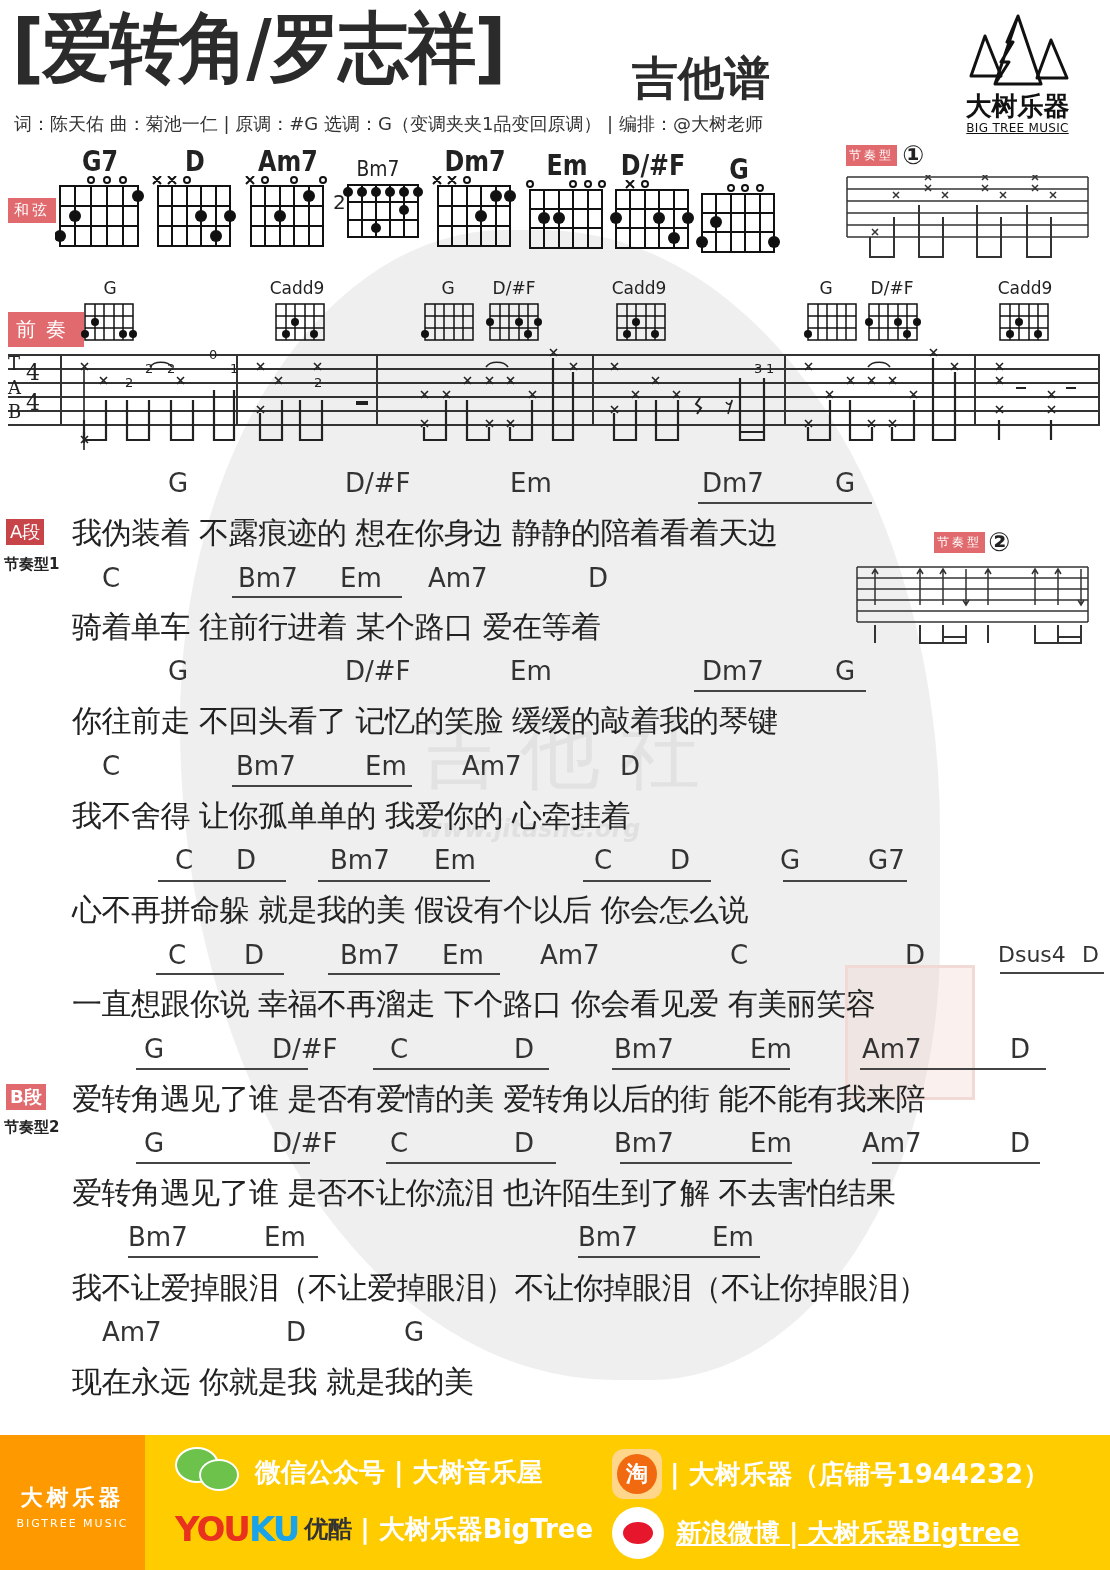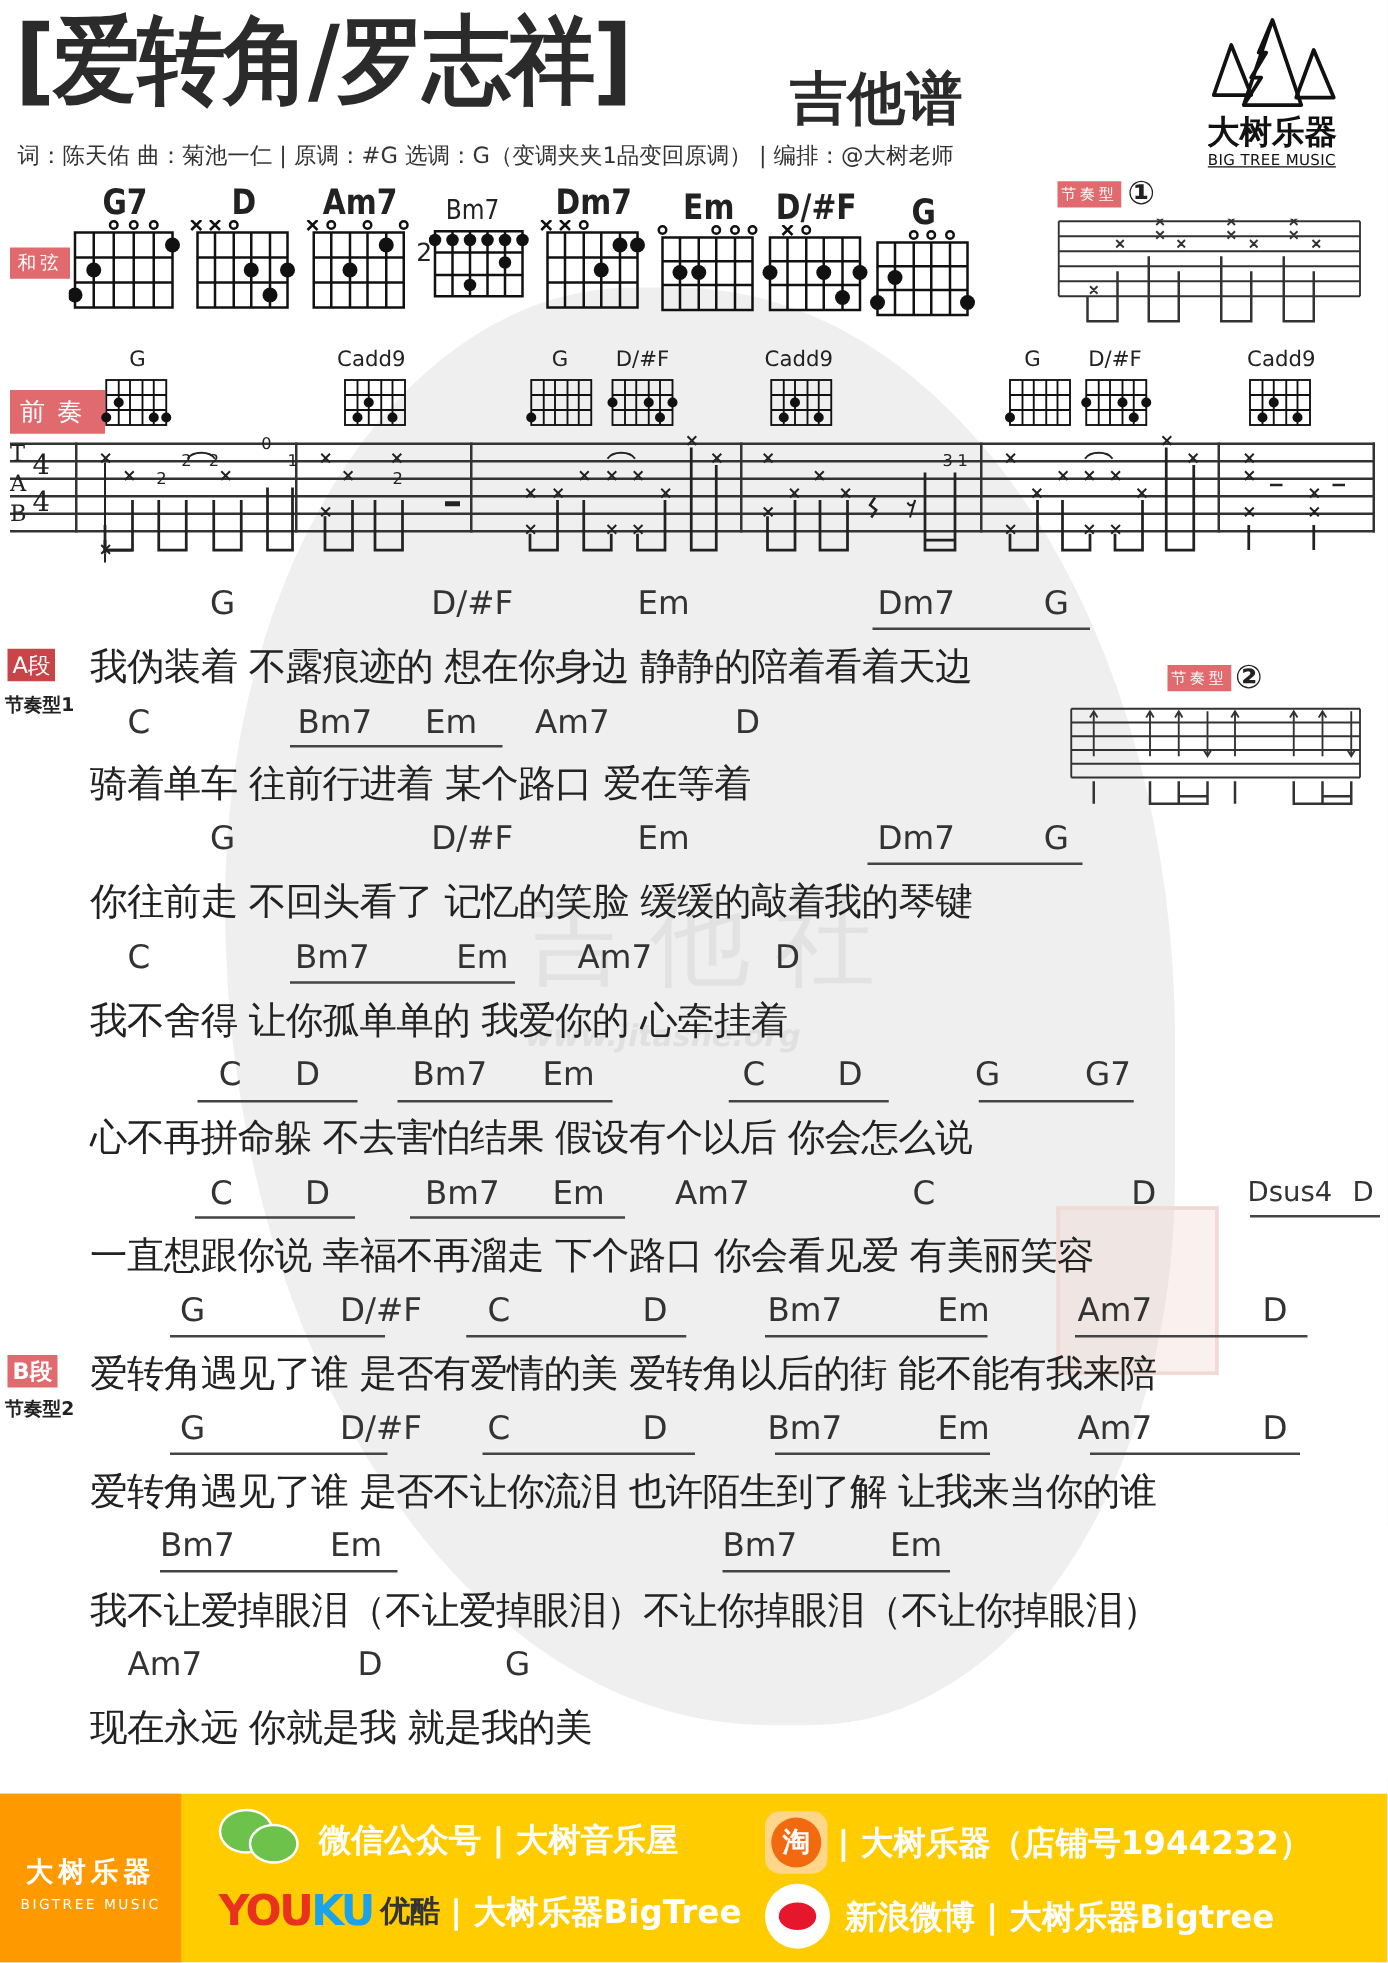--- a/index.html
+++ b/index.html
@@ -531,21 +531,21 @@
   <span style="left:434px;">Em</span>
   <span style="left:594px;">C</span>
   <span style="left:670px;">D</span>
   <span style="left:780px;">G</span>
   <span style="left:868px;">G7</span>
 </div>
 <div class="uline" style="left:158px;top:880px;width:128px;"></div>
 <div class="uline" style="left:318px;top:880px;width:172px;"></div>
 <div class="uline" style="left:583px;top:880px;width:128px;"></div>
 <div class="uline" style="left:783px;top:880px;width:124px;"></div>
-<div class="lyric" style="top:890px;">心不再拼命躲 不去害怕结果 假设有个以后 你会怎么说</div>
+<div class="lyric" style="top:890px;">心不再拼命躲 就是我的美 假设有个以后 你会怎么说</div>
 
 <div class="chord-row" style="left:0;top:940px;width:1110px;">
   <span style="left:168px;">C</span>
   <span style="left:244px;">D</span>
   <span style="left:340px;">Bm7</span>
   <span style="left:442px;">Em</span>
   <span style="left:540px;">Am7</span>
   <span style="left:730px;">C</span>
   <span style="left:905px;">D</span>
   <span style="left:998px;font-size:22px;top:2px;">Dsus4</span>
@@ -579,21 +579,21 @@
   <span style="left:514px;">D</span>
   <span style="left:614px;">Bm7</span>
   <span style="left:750px;">Em</span>
   <span style="left:862px;">Am7</span>
   <span style="left:1010px;">D</span>
 </div>
 <div class="uline" style="left:136px;top:1162px;width:174px;"></div>
 <div class="uline" style="left:386px;top:1162px;width:170px;"></div>
 <div class="uline" style="left:620px;top:1162px;width:172px;"></div>
 <div class="uline" style="left:872px;top:1162px;width:168px;"></div>
-<div class="lyric" style="top:1173px;">爱转角遇见了谁 是否不让你流泪 也许陌生到了解 让我来当你的谁</div>
+<div class="lyric" style="top:1173px;">爱转角遇见了谁 是否不让你流泪 也许陌生到了解 不去害怕结果</div>
 
 <div class="chord-row" style="left:0;top:1222px;width:1110px;">
   <span style="left:128px;">Bm7</span>
   <span style="left:264px;">Em</span>
   <span style="left:578px;">Bm7</span>
   <span style="left:712px;">Em</span>
 </div>
 <div class="uline" style="left:128px;top:1256px;width:190px;"></div>
 <div class="uline" style="left:578px;top:1256px;width:182px;"></div>
 <div class="lyric" style="top:1268px;">我不让爱掉眼泪（不让爱掉眼泪）不让你掉眼泪（不让你掉眼泪）</div>
@@ -621,19 +621,19 @@
     <span class="youku"><span class="y">YOU</span><span class="k">KU</span></span>
     <span class="youku-cn">优酷</span>
     <span>| 大树乐器BigTree</span>
   </div>
   <div class="f-item" style="left:612px;top:14px;">
     <div class="icon-tb">
         <span>淘</span>
       </div>
     <span>| 大树乐器（店铺号1944232）</span>
   </div>
-  <div class="f-item" style="left:612px;top:72px;">
+  <div class="f-item" style="left:612px;top:72px;text-decoration:underline;">
     <div class="icon-wb">
         <span></span>
       </div>
     <span>新浪微博 | 大树乐器Bigtree</span>
   </div>
 </div>
 
 </body></html>

